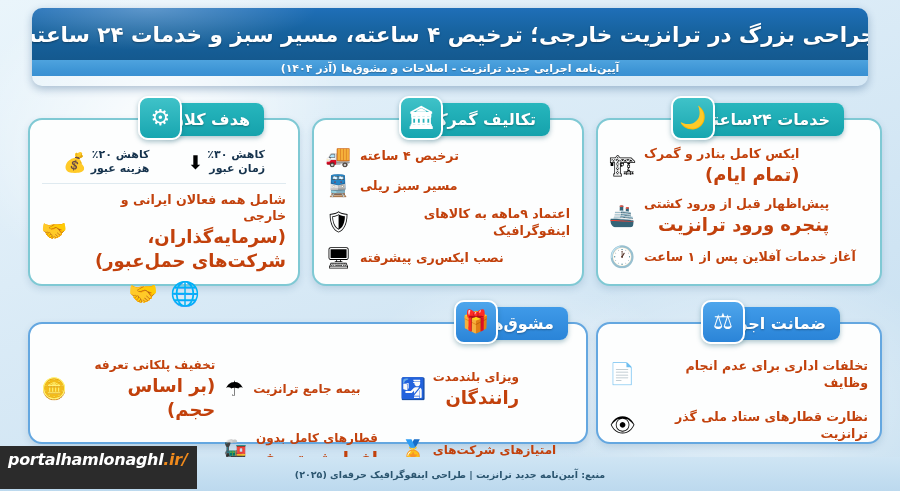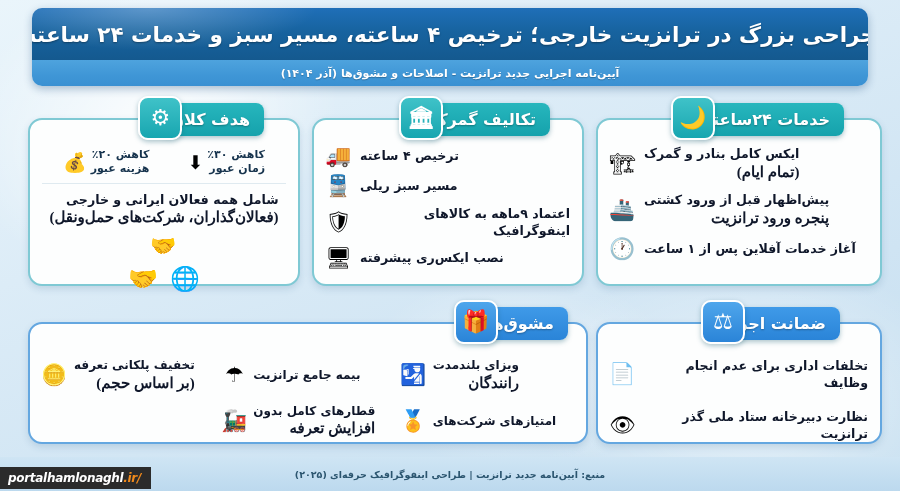--- a/index.html
+++ b/index.html
@@ -61,21 +61,21 @@
   .title-main {
     color: #ffffff;
     font-size: 21.5px;
     font-weight: bold;
     letter-spacing: -0.2px;
     text-shadow: 0 1px 2px rgba(0,0,0,0.35);
     white-space: nowrap;
     z-index: 2;
   }
   .title-bottom {
-    height: 26px;
+    height: 16px;
     background: linear-gradient(180deg, #4ea3de 0%, #3f96d6 60%, #3a90d2 100%);
     display: flex;
     align-items: center;
     justify-content: center;
   }
   .title-sub {
     color: #ffffff;
     font-size: 11px;
     font-weight: bold;
     white-space: nowrap;
@@ -140,25 +140,25 @@
   .row-icon {
     font-size: 21px;
     line-height: 1;
     flex: 0 0 auto;
     width: 26px;
     text-align: center;
   }
   .row-text {
     font-size: 12.6px;
     font-weight: bold;
-    color: #0f172a;
+    color: #c2410c;
     line-height: 1.32;
     text-align: right;
   }
-  .row-text .sub { display: block; font-size: 15px; font-family: Liberation Serif, serif; }
+  .row-text .sub { display: block; font-size: 18px; }
 
   
   .stats {
     display: flex;
     justify-content: space-around;
     align-items: center;
     padding: 2px 2px 6px 2px;
     border-bottom: 1px solid #dfeaf0;
     margin-bottom: 8px;
   }
@@ -204,22 +204,22 @@
   }
   .footer-text {
     font-size: 9.5px;
     color: #2b556f;
     font-weight: bold;
   }
   .watermark {
     position: absolute;
     left: 0; bottom: 2px;
     background: #2b2b2b;
-    padding: 4px 10px 4px 8px;
-    font-size: 12px;
+    padding: 4px 10px 20px 8px;
+    font-size: 16px;
     font-weight: bold;
     font-style: italic;
     color: #ffffff;
     direction: ltr;
     letter-spacing: -0.3px;
   }
   .watermark .tld { color: #f08a1c; }
 </style>
 </head>
 <body>
@@ -304,24 +304,24 @@
         <span class="stat-icon">⬇</span>
       </div>
       <div class="stat">
         <div class="stat-text">
           <span>کاهش ۲۰٪</span><br>
           <span>هزینه عبور</span>
         </div>
         <span class="stat-icon">💰</span>
       </div>
     </div>
-    <div class="wide-row" style="justify-content:flex-end;flex-direction:column;">
+    <div class="wide-row" style="justify-content:flex-end;">
       <div class="row-text">
         <span>شامل همه فعالان ایرانی و خارجی</span>
-        <span class="sub">(فعالان‌گذاران، شرکت‌های حمل‌ونقل)</span>
+        <span class="sub">(سرمایه‌گذاران، شرکت‌های حمل‌عبور)</span>
       </div>
       <span class="row-icon">🤝</span>
     </div>
     <div class="deco-icons">
       <span>🌐</span>
       <span>🤝</span>
     </div>
   </div>
 </div>
 
@@ -372,21 +372,21 @@
   <div class="badge blue" style="right:40px;">
     <span class="badge-text">ضمانت اجرا</span>
     <span class="badge-icon">⚖</span>
   </div>
   <div class="card-body" style="padding-top:34px;">
     <div class="row" style="justify-content:flex-end; margin-bottom:18px;">
       <div class="row-text">تخلفات اداری برای عدم انجام وظایف</div>
       <span class="row-icon">📄</span>
     </div>
     <div class="row" style="justify-content:flex-end;">
-      <div class="row-text">نظارت دبیرخانه ستاد ملی گذر ترانزیت</div>
+      <div class="row-text">نظارت قطارهای ستاد ملی گذر ترانزیت</div>
       <span class="row-icon">👁</span>
     </div>
   </div>
 </div>
 
 <div class="footer">
   <div class="footer-text">منبع: آیین‌نامه جدید ترانزیت | طراحی اینفوگرافیک حرفه‌ای (۲۰۲۵)</div>
 </div>
 <div class="watermark">
   <span>portalhamlonaghl</span><span class="tld">.ir/</span>

